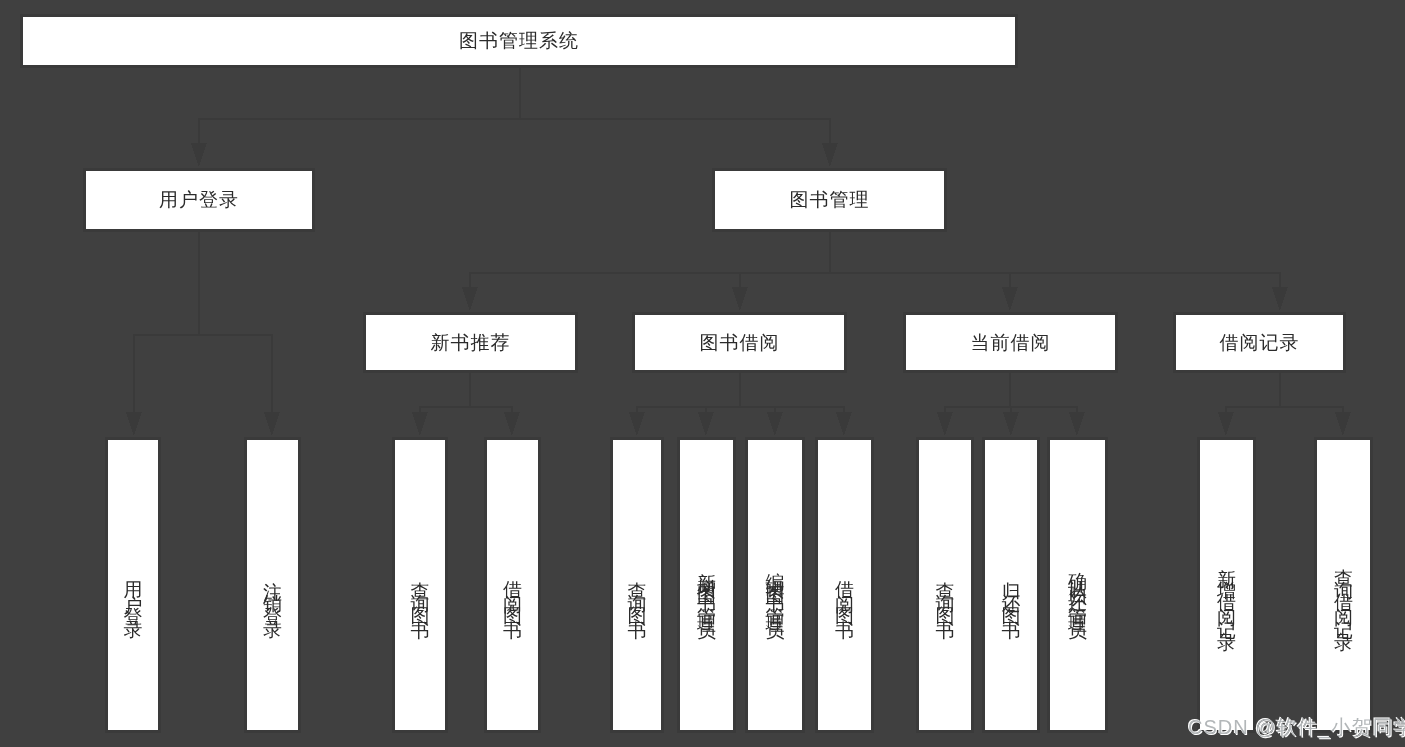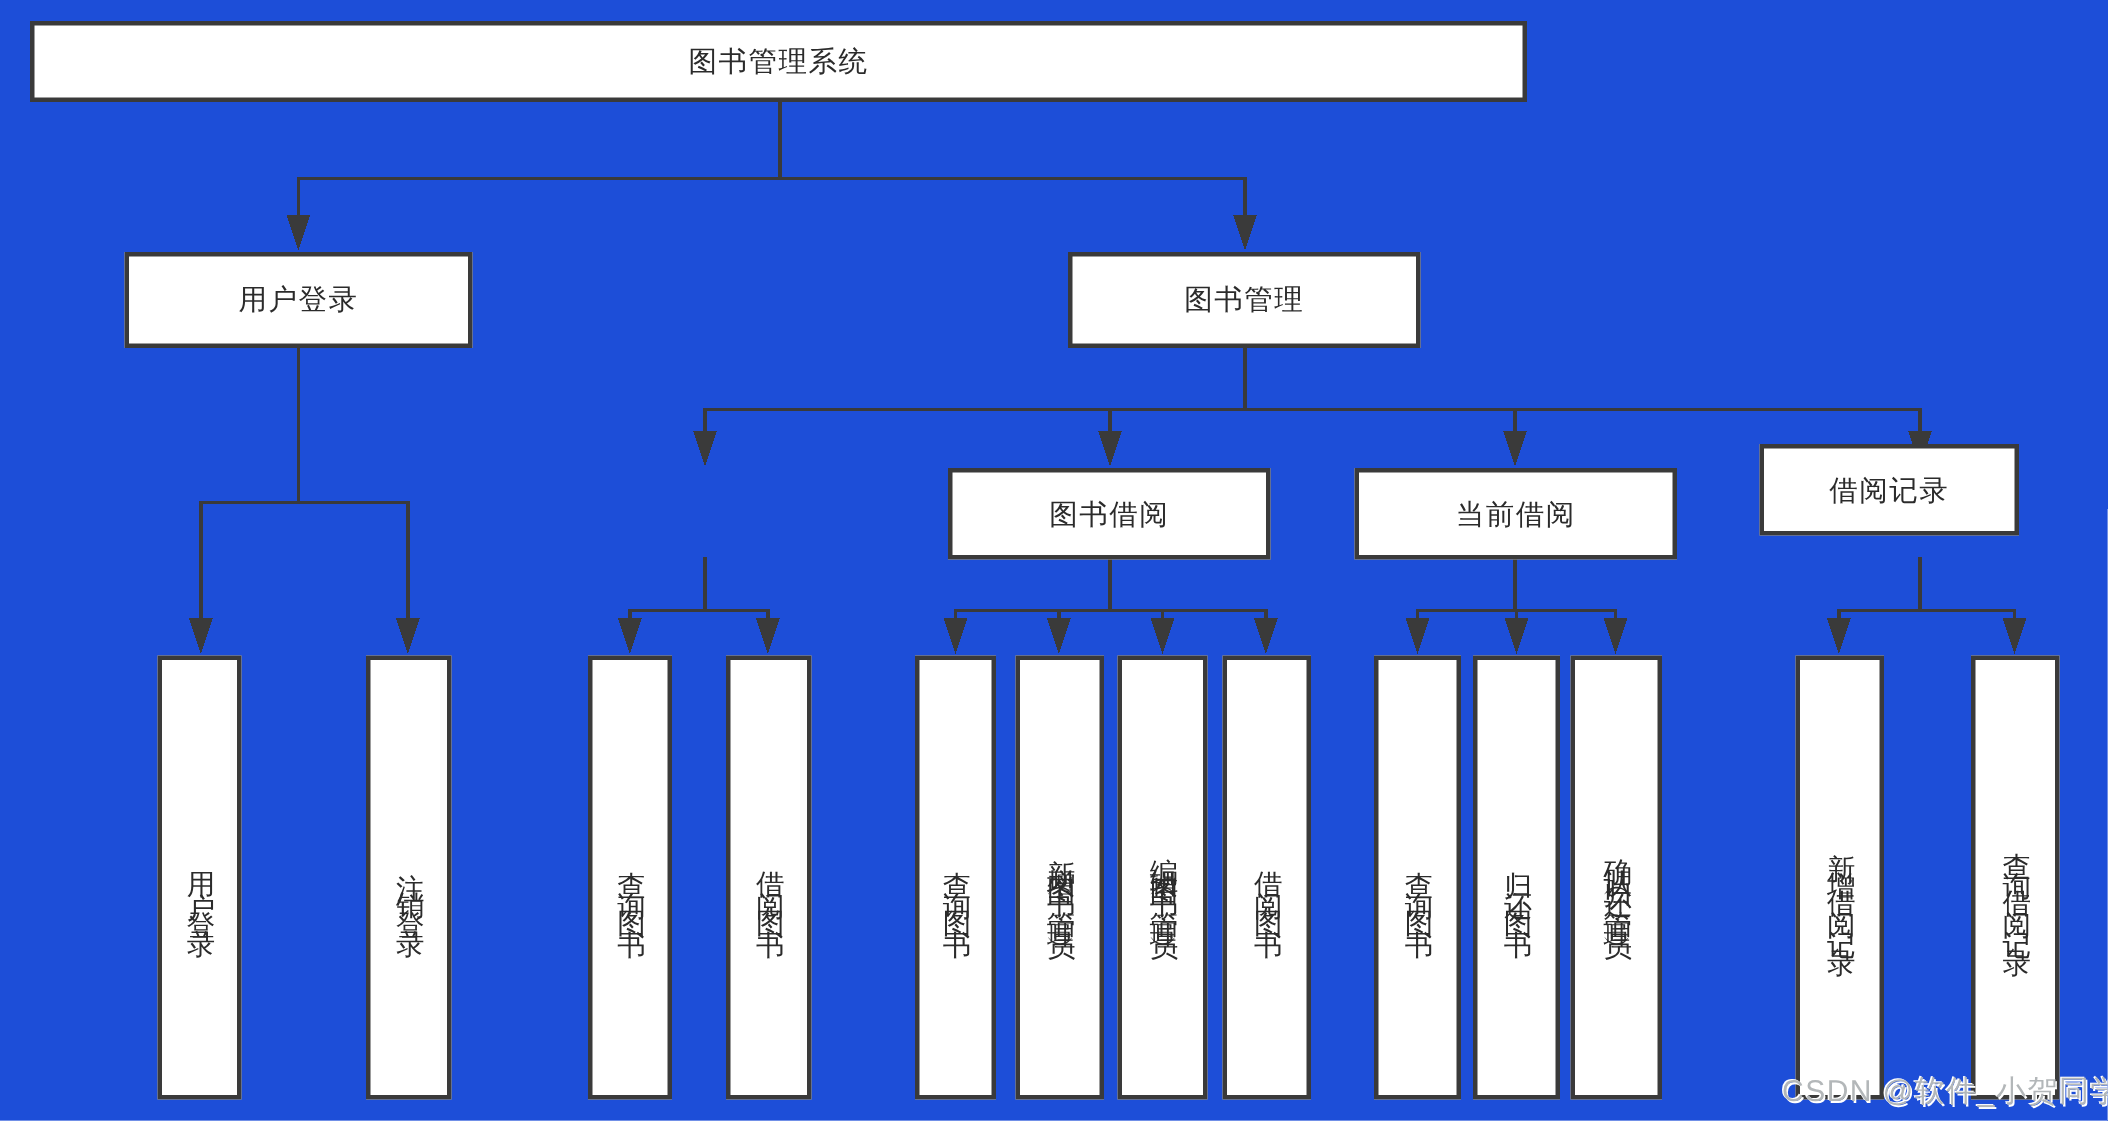--- a/index.html
+++ b/index.html
@@ -5,21 +5,21 @@
   html, body { margin: 0; padding: 0; }
   body {
     width: 1405px; height: 747px;
     background: #ffffff;
     font-family: "Liberation Sans", "DejaVu Sans", sans-serif;
     overflow: hidden;
   }
   .canvas {
     position: relative;
     width: 1405px; height: 747px;
-    background: #1d4ed8;
+    background: #404040;
   }
   .connectors {
     position: absolute; left: 0; top: 0;
     width: 1405px; height: 747px;
     pointer-events: none;
   }
   .hbox, .vbox {
     position: absolute;
     box-sizing: border-box;
     background: #ffffff;
@@ -110,27 +110,30 @@
     <span>图书管理系统</span>
   </div>
 
   <div class="hbox" style="left:83px; top:168px; width:232px; height:64px;">
     <span>用户登录</span>
   </div>
   <div class="hbox" style="left:712px; top:168px; width:235px; height:64px;">
     <span>图书管理</span>
   </div>
 
+  <div class="hbox" style="left:363px; top:312px; width:215px; height:61px;">
+    <span>新书推荐</span>
+  </div>
   <div class="hbox" style="left:903px; top:312px; width:215px; height:61px;">
     <span>当前借阅</span>
   </div>
   <div class="hbox" style="left:632px; top:312px; width:215px; height:61px;">
     <span>图书借阅</span>
   </div>
-  <div class="hbox" style="left:1173px; top:296px; width:173px; height:61px;">
+  <div class="hbox" style="left:1173px; top:312px; width:173px; height:61px;">
     <span>借阅记录</span>
   </div>
 
   <div class="vbox" style="left:105px; width:56px;">
     <span>用户登录</span>
   </div>
   <div class="vbox" style="left:244px; width:57px;">
     <span>注销登录</span>
   </div>
   <div class="vbox" style="left:392px; width:56px;">

